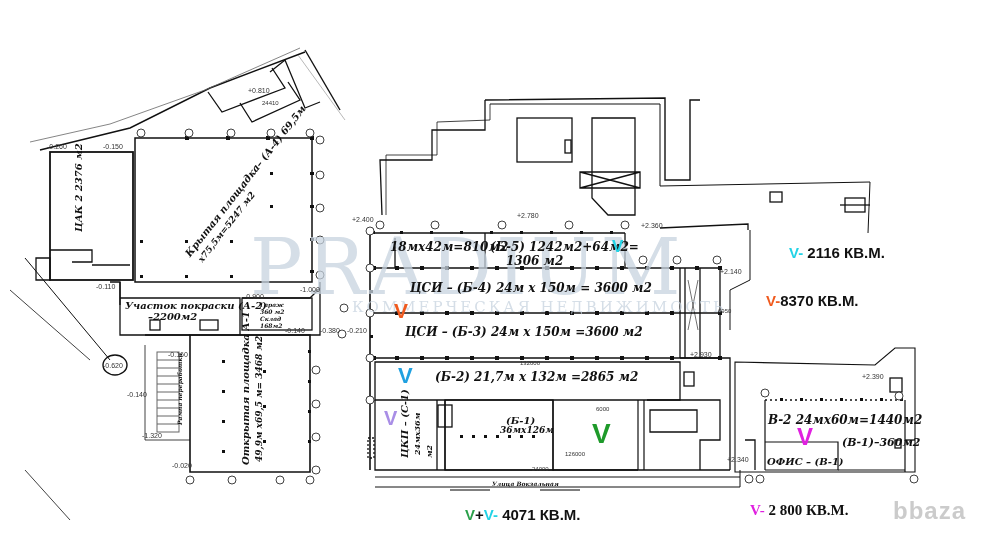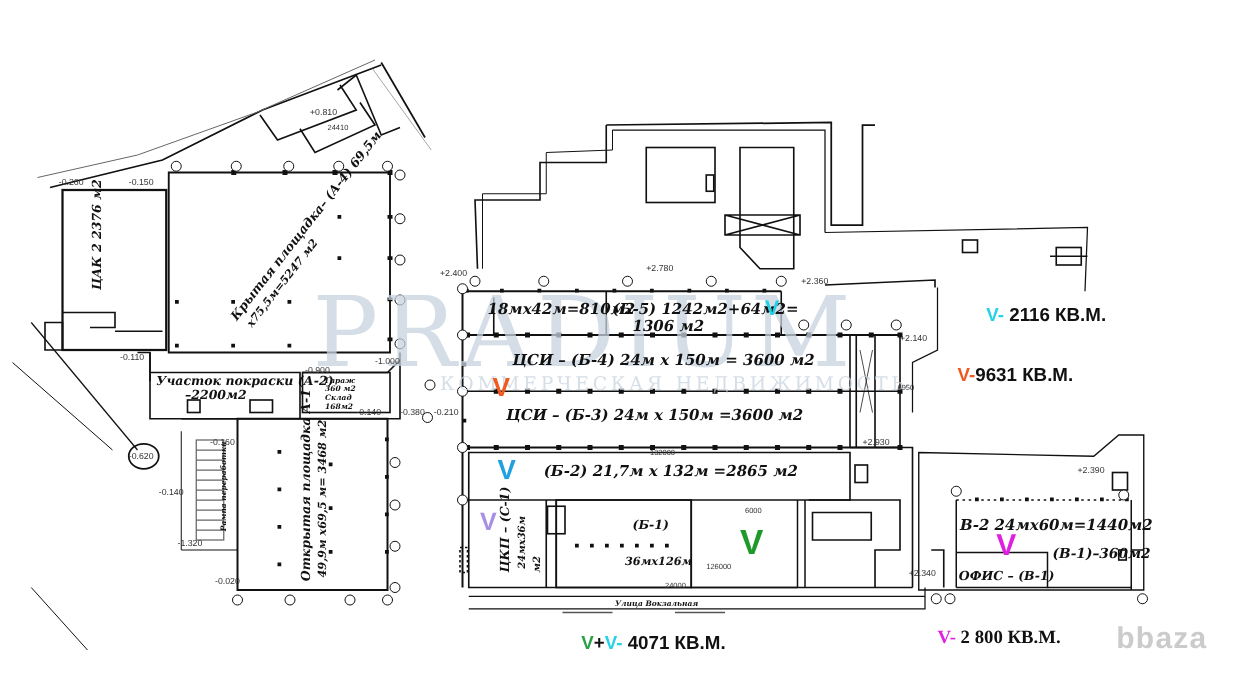--- a/index.html
+++ b/index.html
@@ -256,21 +256,21 @@
 <div class="wm" style="left:352px; top:298px; font-size:15px; letter-spacing:3px;">КОММЕРЧЕСКАЯ НЕДВИЖИМОСТЬ</div>
 <div class="wm" style="left:893px; top:497px; font-size:24px; color:#bfbfbf; font-family:'Liberation Sans', sans-serif; font-weight:bold; opacity:0.8; letter-spacing:1px;text-align:right;">bbaza</div>
 
 <div class="lbl cad" style="left:390px; top:240px; font-size:12px;">18мх42м=810м2</div>
 <div class="lbl cad" style="left:490px; top:240px; font-size:12px;">(Б-5)  1242м2+64м2=</div>
 <div class="lbl cad" style="left:506px; top:254px; font-size:12px;">1306  м2</div>
 <div class="lbl cad" style="left:410px; top:281px; font-size:12px;">ЦСИ  –  (Б-4)  24м  х  150м  =  3600  м2</div>
 <div class="lbl cad" style="left:405px; top:325px; font-size:12px;">ЦСИ  –  (Б-3)  24м  х  150м  =3600  м2</div>
 <div class="lbl cad" style="left:435px; top:370px; font-size:12px;">(Б-2)   21,7м  х  132м  =2865  м2</div>
 <div class="lbl cad" style="left:506px; top:415px; font-size:10px;">(Б-1)</div>
-<div class="lbl cad" style="left:500px; top:425px; font-size:9px;margin-top:20px;">36мх126м</div>
+<div class="lbl cad" style="left:500px; top:425px; font-size:9px;">36мх126м</div>
 <div class="lbl cad rot" style="left:399px; top:458px; font-size:10px; transform:rotate(-90deg);">ЦКП  – (С-1)</div>
 <div class="lbl cad rot" style="left:412px; top:455px; font-size:8px; transform:rotate(-90deg);">24мх36м</div>
 <div class="lbl cad rot" style="left:424px; top:458px; font-size:8px; transform:rotate(-90deg);">м2</div>
 <div class="lbl cad" style="left:768px; top:413px; font-size:12px;">В-2  24мх60м=1440м2</div>
 <div class="lbl cad" style="left:767px; top:456px; font-size:10px;">ОФИС  –  (В-1)</div>
 <div class="lbl cad" style="left:842px; top:436px; font-size:11px;">(В-1)–360м2</div>
 <div class="lbl cad rot" style="left:183px; top:252px; font-size:10px; transform:rotate(-52deg);">Крытая площадка– (А-4) 69,5м</div>
 <div class="lbl cad rot" style="left:196px; top:258px; font-size:9px; transform:rotate(-52deg);">х75,5м=5247  м2</div>
 <div class="lbl cad rot" style="left:73px; top:232px; font-size:10px; transform:rotate(-90deg);">ЦАК  2  2376  м2</div>
 <div class="lbl cad" style="left:125px; top:300px; font-size:10px;">Участок  покраски  (А-2)</div>
@@ -320,21 +320,21 @@
 <div class="mark" style="left:398px; top:365px; font-size:22px;"><span style="color:#1fa0e0;">V</span></div>
 <div class="mark" style="left:384px; top:408px; font-size:20px;"><span style="color:#a98ee6;">V</span></div>
 <div class="mark" style="left:592px; top:420px; font-size:28px;"><span style="color:#1e9a2a;">V</span></div>
 <div class="mark" style="left:797px; top:425px; font-size:24px;"><span style="color:#e020e0;">V</span></div>
 
 <div class="lbl big" style="left:762px; top:244px;margin-left:27px;">
   <span style="color:#22d3e6;">V-</span>
   <span>2116 КВ.М.</span>
 </div>
 <div class="lbl big" style="left:766px; top:292px;">
-  <span style="color:#f05a1e;">V-</span><span>9631 КВ.М.</span>
+  <span style="color:#f05a1e;">V-</span><span>8370 КВ.М.</span>
 </div>
 <div class="lbl big" style="left:465px; top:506px;">
   <span style="color:#2aa04a;">V</span><span>+</span><span style="color:#22d3e6;">V-</span>
   <span>4071 КВ.М.</span>
 </div>
 <div class="lbl" style="left:750px; top:502px; font-size:15px; font-family:'Liberation Serif', serif; font-weight:bold;">
   <span style="color:#e020e0;">V-</span>
   <span>2 800 КВ.М.</span>
 </div>
 

